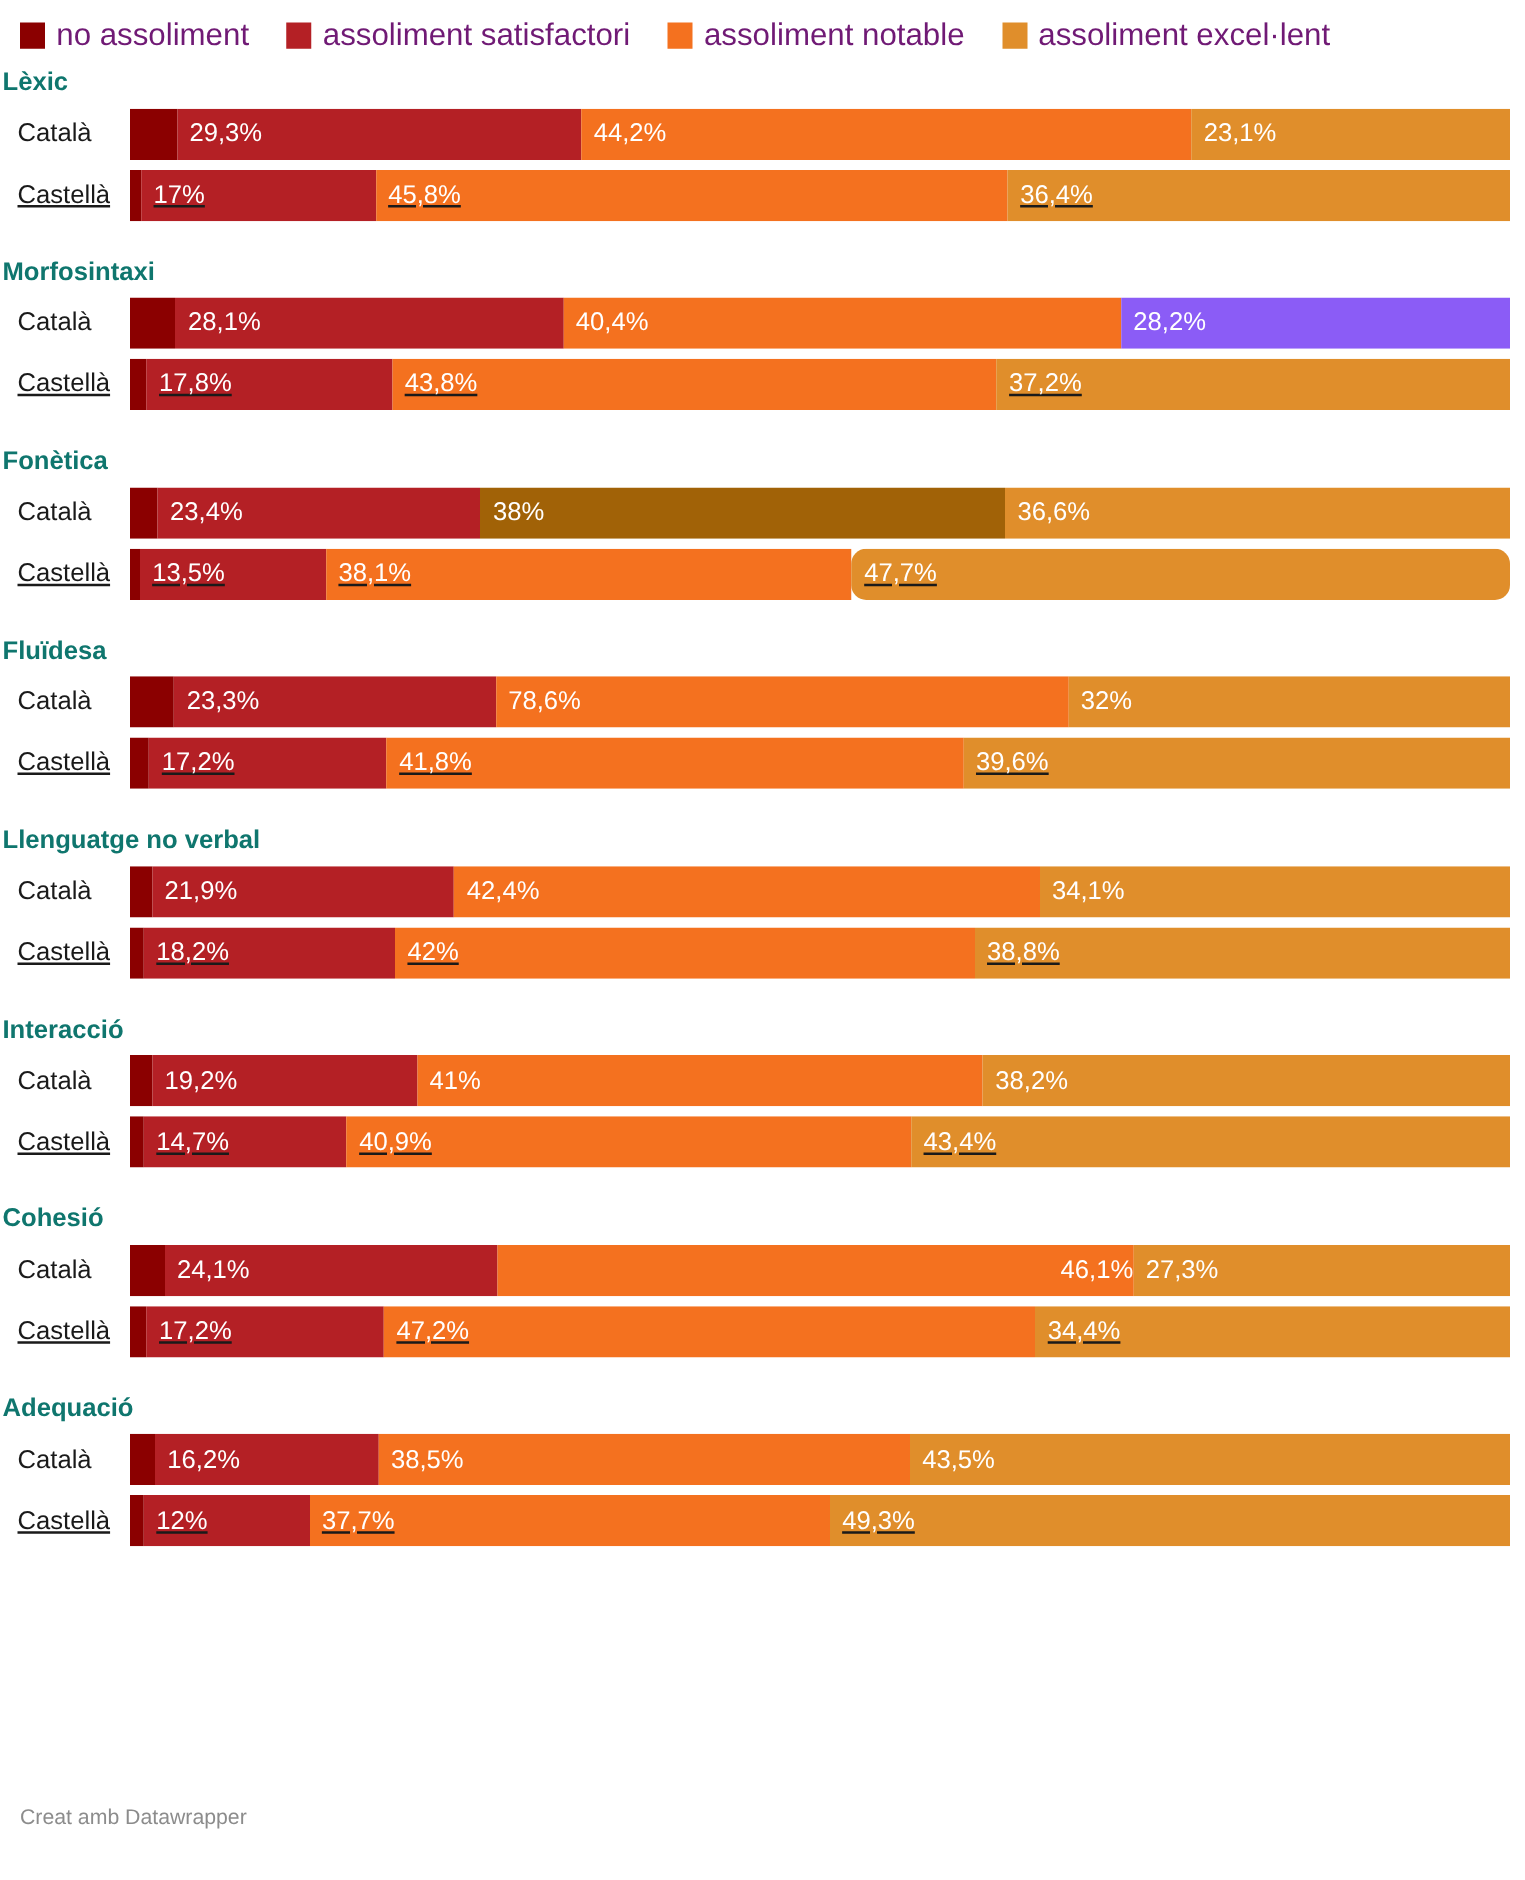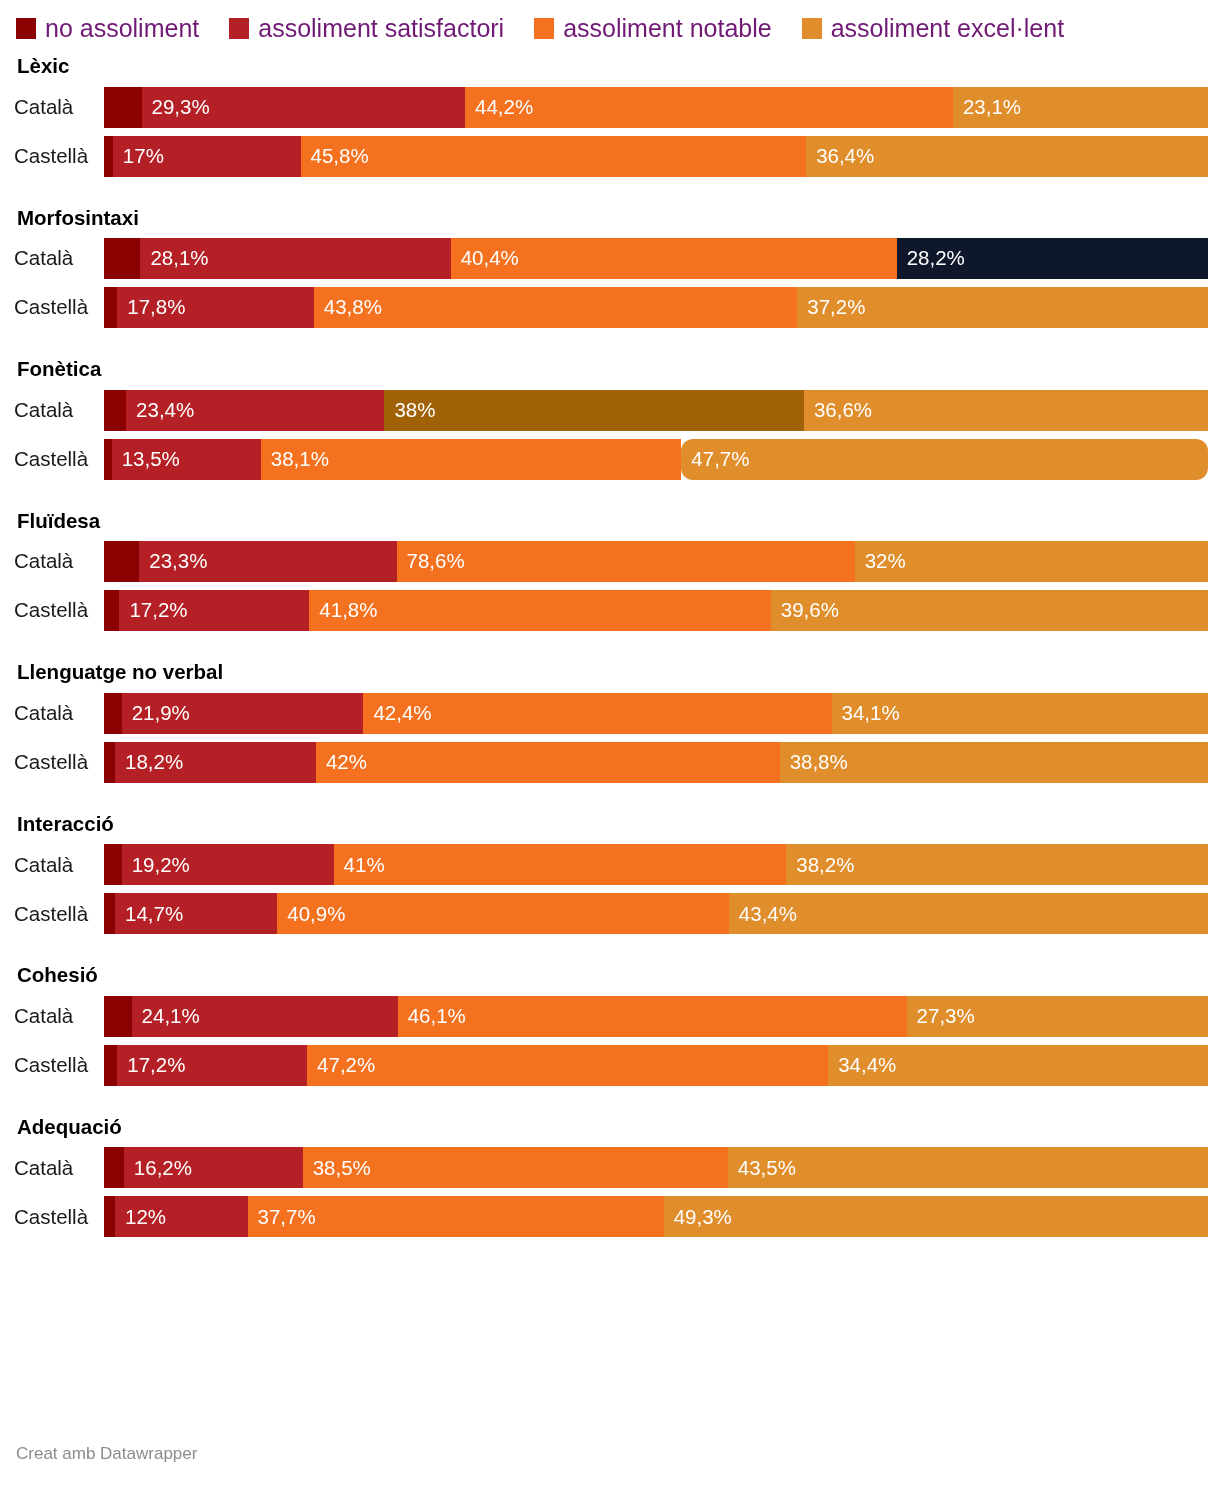--- a/index.html
+++ b/index.html
@@ -22,32 +22,32 @@
   .legend-item{display:flex;align-items:center;margin-right:30px;}
   .legend-swatch{
     width:20px;height:21px;display:inline-block;margin-right:9px;flex:0 0 auto;
   }
   .legend-label{font-size:25px;color:#701a75;white-space:nowrap;line-height:1;}
 
   
   .groups{padding:0;margin-top:14px;}
   .group{margin-bottom:0;}
   .group-title{
-    font-size:20.5px;font-weight:bold;color:#000000;
-    padding-left:17px;
+    font-size:20.5px;font-weight:bold;color:#0f766e;
+    padding-left:2px;
     margin:0 0 9px 0;
     line-height:1.1;
   }
   .group + .group{margin-top:30px;}
 
   .row{
     display:flex;align-items:stretch;
     height:41px;margin-bottom:8px;
   }
-  .row:last-child{margin-bottom:0;}
+  .row:last-child{margin-bottom:0;text-decoration:underline;}
   .row-label{
     width:104px;flex:0 0 104px;
     padding-left:14px;box-sizing:border-box;
     display:flex;align-items:center;
     font-size:20.5px;color:#1a1a1a;
     line-height:1;
   }
   .bar{
     position:relative;flex:1 1 auto;
     display:flex;align-items:stretch;
@@ -136,21 +136,21 @@
         <div class="row">
           <div class="row-label">Català</div>
           <div class="bar">
             <div class="seg" style="width: 3.3%; background: rgb(139, 0, 0);"></div>
             <div class="seg" style="width: 28.1%; background: rgb(180, 32, 37);">
               <span class="seg-label">28,1%</span>
             </div>
             <div class="seg" style="width: 40.4%; background: rgb(244, 113, 31);">
               <span class="seg-label">40,4%</span>
             </div>
-            <div class="seg" style="width: 28.2%; background: #0f172a;">
+            <div class="seg" style="width: 28.2%; background: #8b5cf6;">
               <span class="seg-label">28,2%</span>
             </div>
           </div>
         </div>
         <div class="row">
           <div class="row-label">Castellà</div>
           <div class="bar">
             <div class="seg" style="width: 1.2%; background: rgb(139, 0, 0);"></div>
             <div class="seg" style="width: 17.8%; background: rgb(180, 32, 37);">
               <span class="seg-label">17,8%</span>
@@ -298,21 +298,21 @@
       </div>
       <div class="group">
         <div class="group-title">Cohesió</div>
         <div class="row">
           <div class="row-label">Català</div>
           <div class="bar">
             <div class="seg" style="width: 2.5%; background: rgb(139, 0, 0);"></div>
             <div class="seg" style="width: 24.1%; background: rgb(180, 32, 37);">
               <span class="seg-label">24,1%</span>
             </div>
-            <div class="seg" style="width: 46.1%; background: rgb(244, 113, 31);">
+            <div class="seg" style="width: 46.1%; background: rgb(244, 113, 31); justify-content: flex-end;">
               <span class="seg-label">46,1%</span>
             </div>
             <div class="seg" style="width: 27.3%; background: rgb(224, 142, 43);">
               <span class="seg-label">27,3%</span>
             </div>
           </div>
         </div>
         <div class="row">
           <div class="row-label">Castellà</div>
           <div class="bar">

